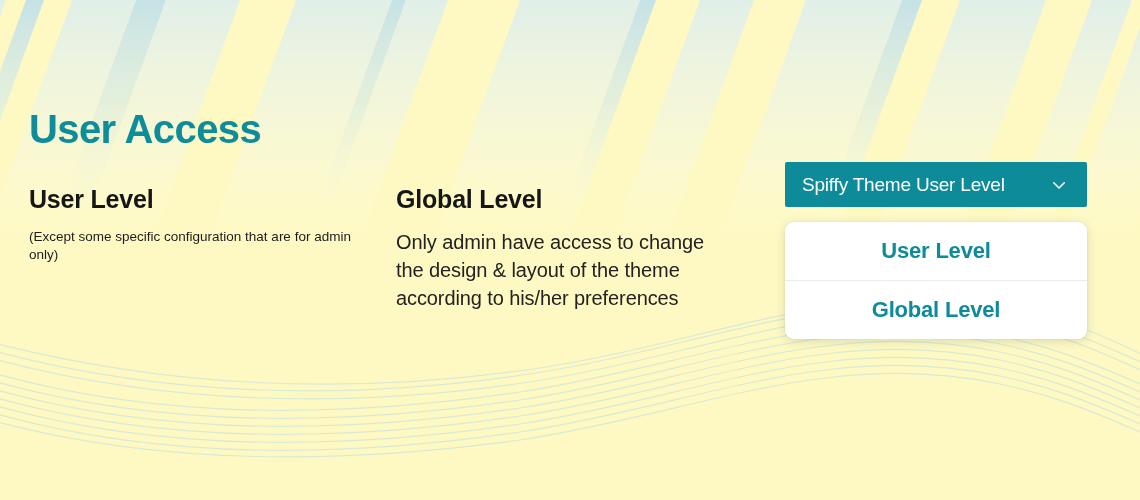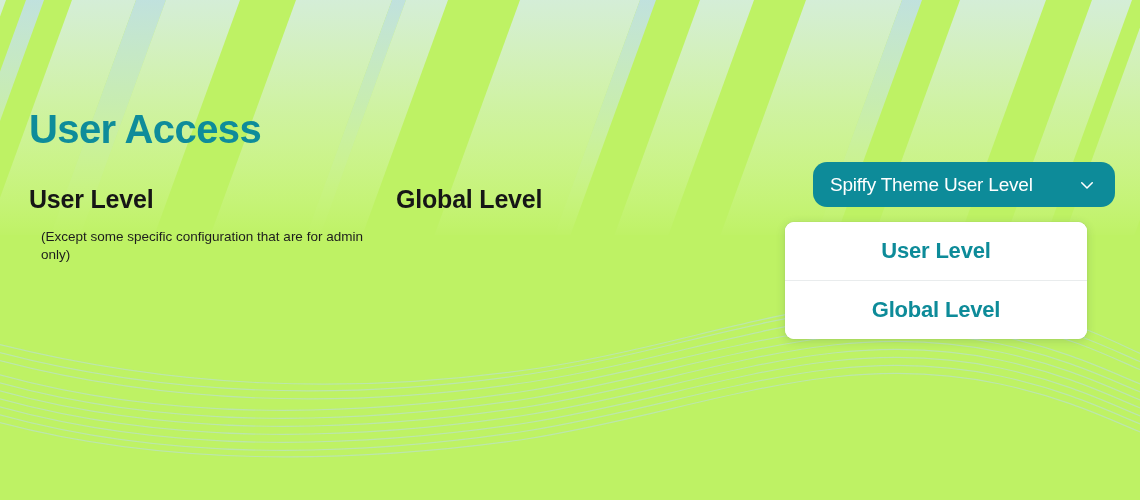--- a/index.html
+++ b/index.html
@@ -11,21 +11,21 @@
     height: 500px;
     background: #ffffff;
     font-family: "Liberation Sans", sans-serif;
     overflow: hidden;
   }
 
   #stage {
     position: relative;
     width: 1140px;
     height: 500px;
-    background: #bef264;
+    background: #fef9c3;
     overflow: hidden;
     text-decoration: underline;
   }
 
   
   .bg-layer {
     position: absolute;
     left: 0;
     top: 0;
     width: 1140px;
@@ -70,44 +70,43 @@
     line-height: 28px;
     letter-spacing: -0.1px;
     margin: 0 0 6px 0;
     width: 318px;
   }
   .col-note {
     font-size: 13.5px;
     font-weight: normal;
     color: #1d1d1d;
     line-height: 18px;
-    margin: 12px;
+    margin: 0;
     width: 322px;
   }
 
   
   .dropdown {
     position: absolute;
     left: 785px;
     top: 162px;
     width: 302px;
   }
   .dropdown-toggle {
     position: relative;
     box-sizing: border-box;
     width: 302px;
     height: 45px;
     background: #0d8b99;
-    border-radius: 14px;
+    border-radius: 2px;
     display: flex;
     align-items: center;
     padding: 0 17px;
     border: none;
     cursor: pointer;
-    margin-left: 28px;
   }
   .dropdown-toggle-label {
     font-size: 19px;
     color: #ffffff;
     line-height: 22px;
     letter-spacing: -0.2px;
     white-space: nowrap;
     flex: 1 1 auto;
     text-align: left;
   }
@@ -207,20 +206,21 @@
 
   <div class="page-title">User Access</div>
 
   <div class="col col-user">
     <div class="col-heading">User Level</div>
     <div class="col-note">(Except some specific configuration that are for admin only)</div>
   </div>
 
   <div class="col col-global">
     <div class="col-heading">Global Level</div>
+    <div class="col-body">Only admin have access to change the design &amp; layout of the theme according to his/her preferences</div>
   </div>
 
   <div class="dropdown">
 
     <div class="dropdown-toggle">
       <span class="dropdown-toggle-label">Spiffy Theme User Level</span>
       <svg class="chevron-down-icon" viewBox="0 0 24 24" fill="none" xmlns="http://www.w3.org/2000/svg">
         <path d="M5 9 L12 16 L19 9" stroke="#ffffff" stroke-width="2.1" stroke-linecap="round" stroke-linejoin="round"></path>
       </svg>
     </div>

